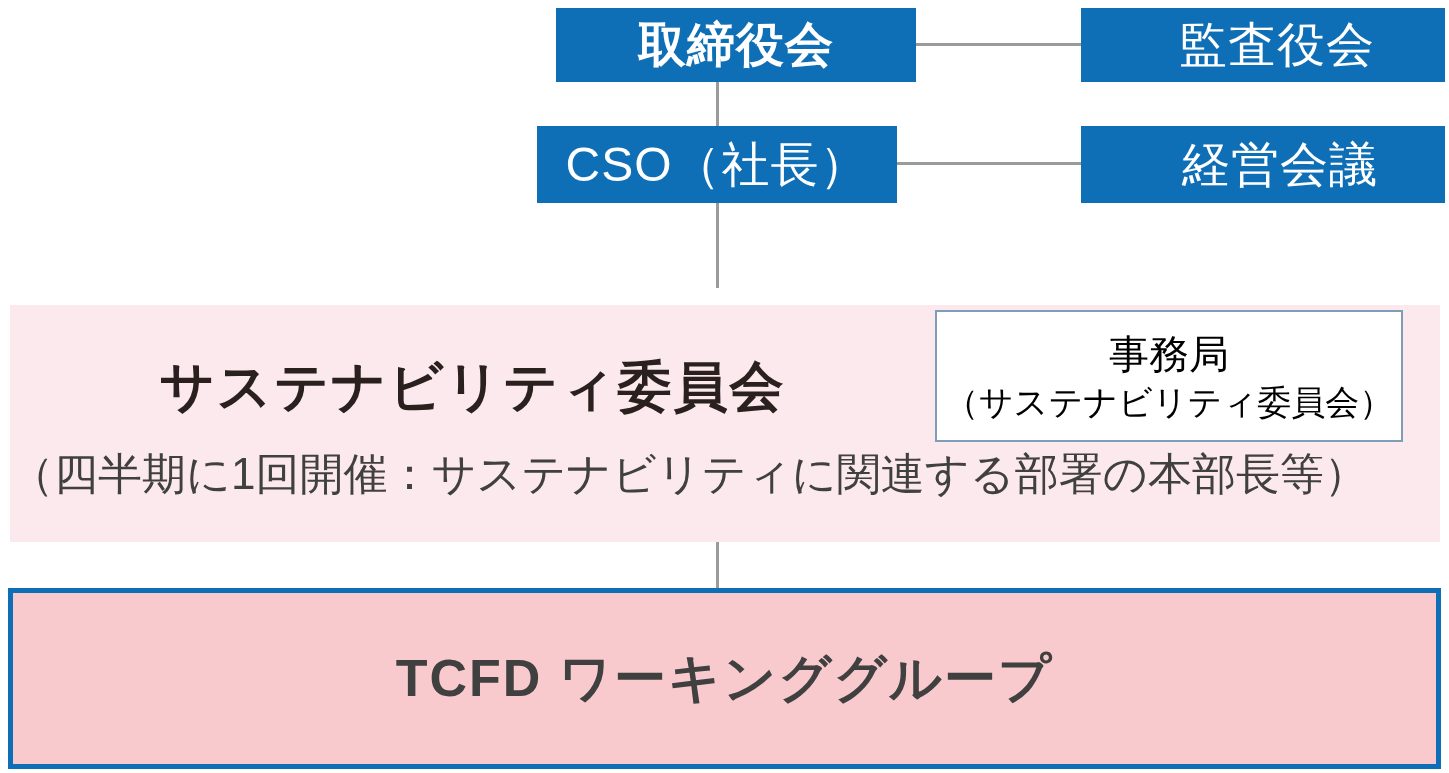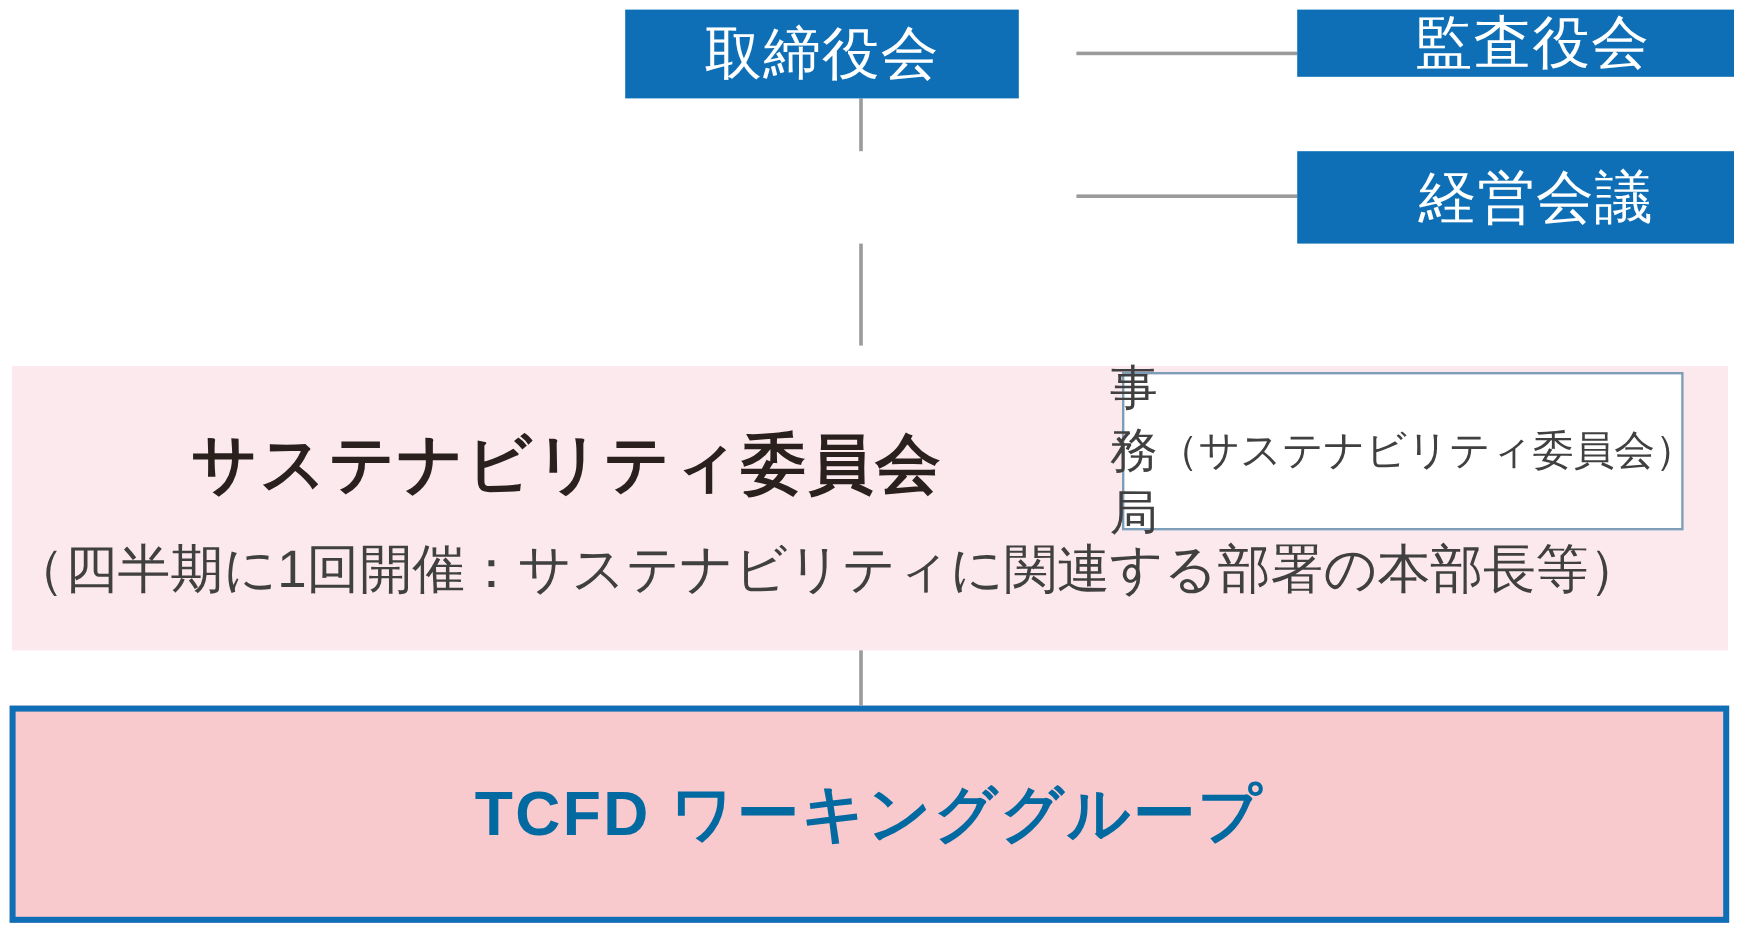--- a/index.html
+++ b/index.html
@@ -12,22 +12,22 @@
 
   .blue-box {
     position: absolute;
     background: #0e6fb6;
     color: #ffffff;
     display: flex; align-items: center; justify-content: center;
     font-size: 48px;
     letter-spacing: 1px;
     font-weight: 400;
   }
-  .box-board      { left: 521px;  top: 8px;   width: 328px; height: 74px; }
-  .box-audit      { left: 1081px; top: 8px;   width: 364px; height: 56px; padding-left: 28px; }
+  .box-board      { left: 556px;  top: 8px;   width: 360px; height: 74px; font-weight: bold; }
+  .box-audit      { left: 1081px; top: 8px;   width: 364px; height: 74px; padding-left: 28px; }
   .box-cso        { left: 537px;  top: 126px; width: 360px; height: 77px; }
   .box-management { left: 1081px; top: 126px; width: 364px; height: 77px; padding-left: 34px; }
 
   .connector { position: absolute; background: #9b9b9b; }
   .h-line-1 { left: 897px; top: 43px;  width: 184px; height: 3px; }
   .h-line-2 { left: 897px; top: 162px; width: 184px; height: 3px; }
   .v-line-1 { left: 716px; top: 82px;  width: 3px;   height: 44px; }
   .v-line-2 { left: 716px; top: 203px; width: 3px;   height: 85px; }
   .v-line-3 { left: 716px; top: 525px; width: 3px;   height: 63px; }
 
@@ -55,56 +55,59 @@
     font-weight: 400;
     letter-spacing: 0;
     color: #404040;
     white-space: nowrap;
   }
   .secretariat-box {
     position: absolute;
     left: 925px; top: 5px; width: 468px; height: 132px;
     background: #ffffff;
     border: 2px solid #7e9db8;
-    display: flex; flex-direction: row; align-items: center; justify-content: center;
-    color: #404040;
+    display: flex; flex-direction: column; align-items: center; justify-content: center;
+    color: #000000;
   }
   .secretariat-title { font-size: 40px; font-weight: 400; line-height: 1.3; }
   .secretariat-subtitle { font-size: 34px; font-weight: 400; line-height: 1.3; white-space: nowrap; }
 
   .tcfd-box {
     position: absolute;
     left: 8px; top: 588px; width: 1433px; height: 181px;
     background: #f8c9cd;
     border: 5px solid #0e6fb6;
     display: flex; align-items: center; justify-content: center;
     font-size: 52px;
     font-weight: 700;
     letter-spacing: 2px;
-    color: #0369a1;
+    color: #404040;
   }
 </style>
 </head>
 <body>
 
 <div class="stage">
 
   <div class="connector h-line-1"></div>
   <div class="connector v-line-1"></div>
   <div class="connector h-line-2"></div>
   <div class="connector v-line-2"></div>
   <div class="connector v-line-3"></div>
 
   <div class="blue-box box-board">
     <span>取締役会</span>
   </div>
   <div class="blue-box box-audit">
     <span>監査役会</span>
   </div>
 
+  <div class="blue-box box-cso">
+    <span>CSO（社長）</span>
+  </div>
   <div class="blue-box box-management">
     <span>経営会議</span>
   </div>
 
   <div class="committee-box">
     <div class="committee-title">サステナビリティ委員会</div>
     <div class="committee-subtitle">（四半期に1回開催：サステナビリティに関連する部署の本部長等）</div>
     <div class="secretariat-box">
       <div class="secretariat-title">事務局</div>
       <div class="secretariat-subtitle">（サステナビリティ委員会）</div>

